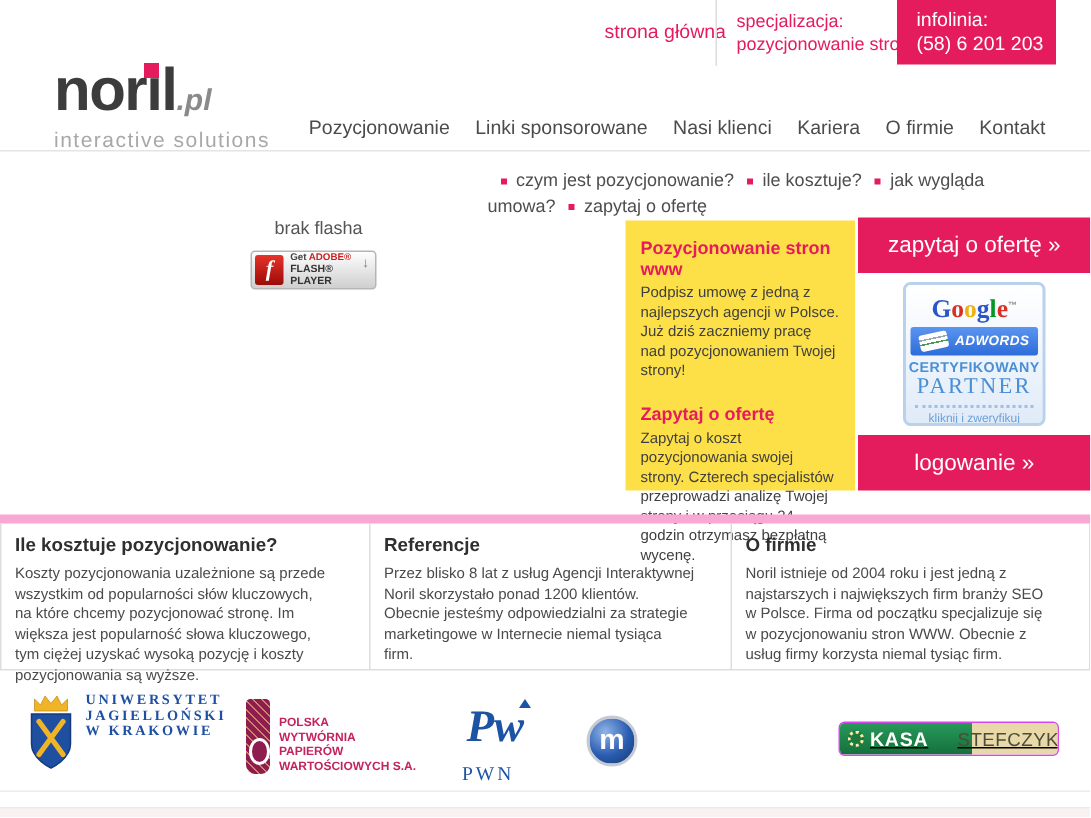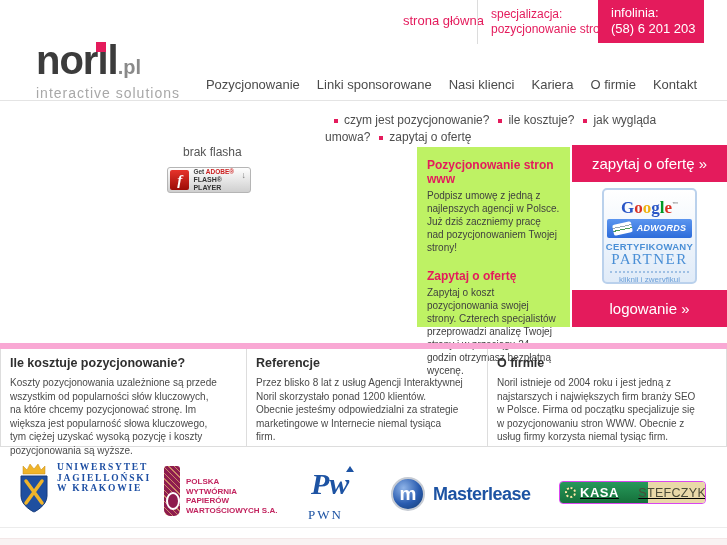--- a/index.html
+++ b/index.html
@@ -11,21 +11,21 @@
   .topbar-home { left:403px; top:13px; font-size:13px; color:#e41b5c; cursor:pointer; }
   .topbar-divider { left:477px; top:0; width:1px; height:44px; background:#dcdcdc; }
   .topbar-spec { left:491px; top:7px; font-size:12px; line-height:15px; color:#e41b5c; }
   .infoline { left:598px; top:0; width:106px; height:43px; background:#e41b5c; color:#fff;
               font-size:13px; line-height:16px; padding:5px 0 0 13px; }
 
   
   .logo { left:36px; top:40px; cursor:pointer; }
   .logo-word { font-size:40px; font-weight:bold; letter-spacing:-1px; color:#3c3c3c; line-height:40px; position:relative; display:inline-block; }
   .logo-idot { position:absolute; left:60px; top:2px; width:10px; height:10px; background:#e41b5c; }
-  .logo-tld { font-size:20px; color:#8a8a8a; letter-spacing:0; }
+  .logo-tld { font-size:20px; color:#8a8a8a; letter-spacing:0;font-style:italic; }
   .logo-tagline { font-size:14px; color:#a8a8a8; letter-spacing:1px; margin-top:-2px; }
 
   
   .nav { right:30px; top:77px; display:flex; gap:17px; font-size:13px; color:#4b4b4b; }
   .nav span { cursor:pointer; white-space:nowrap; }
   .header-rule { left:0; top:100px; width:727px; height:1px; background:#e4e4e4; }
 
   
   .subnav { left:325px; top:112px; width:366px; font-size:12px; color:#4e4e4e; line-height:17px; }
   .subnav .item { cursor:pointer; }
@@ -38,21 +38,21 @@
   .flash-tile { width:20px; height:20px; margin-left:2px; border-radius:2px;
                 background:linear-gradient(#e6332b,#9c0b06); color:#fff; display:flex; align-items:center;
                 justify-content:center; font-family:"Liberation Serif",serif; font-style:italic; font-weight:bold; font-size:15px; }
   .flash-text { margin-left:4px; line-height:8px; }
   .flash-l1 { font-size:6.5px; color:#444; font-weight:bold; }
   .flash-l1 .adobe { color:#cc1f1f; }
   .flash-l2 { font-size:7px; color:#333; font-weight:bold; }
   .flash-arrow { position:absolute; right:4px; top:2px; font-size:9px; color:#777; }
 
   
-  .panel { left:417px; top:147px; width:153px; height:180px; background:#bef264; padding:11px 10px; }
+  .panel { left:417px; top:147px; width:153px; height:180px; background:#fde047; padding:11px 10px; }
   .panel h3 { font-size:12px; line-height:14px; color:#e41b5c; margin-bottom:3px; }
   .panel p { font-size:10px; line-height:13px; color:#3f3f3f; margin-bottom:15px; }
 
   
   .btn { background:#e41b5c; color:#fff; font-size:15px; display:flex; align-items:center; justify-content:center; cursor:pointer; }
   .btn-cta { left:572px; top:145px; width:155px; height:37px; }
   .btn-login { left:572px; top:290px; width:155px; height:37px; }
 
   .badge { left:602px; top:188px; width:95px; height:96px; border:2px solid #bad1ec; border-radius:5px;
            background:linear-gradient(#ffffff,#e0ebf8); text-align:center; cursor:pointer; overflow:hidden; }
@@ -214,21 +214,20 @@
   <div class="abs pwn">
     <svg width="50" height="38" viewBox="0 0 50 38">
       <text x="3" y="30" font-family="Liberation Serif, serif" font-size="30" font-style="italic" font-weight="bold" fill="#1d53a3">Pw</text>
       <path d="M38 8 l4 -6 l4 6 z" fill="#1d53a3"></path>
     </svg>
     <div class="pwn-label">PWN</div>
   </div>
 
   <div class="abs ml">
     <div class="ml-circle">m</div>
-    <div class="ml-label">Masterlease</div>
   </div>
 
   <div class="abs kasa">
     <div class="kasa-green">
       <span class="kasa-emblem"></span>
       <span>KASA</span>
     </div>
     <div class="kasa-tan">STEFCZYKA</div>
   </div>
 

